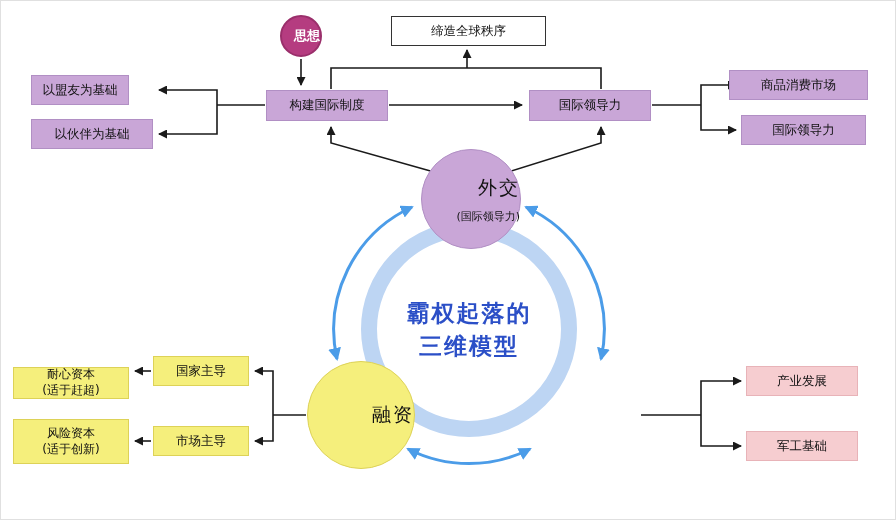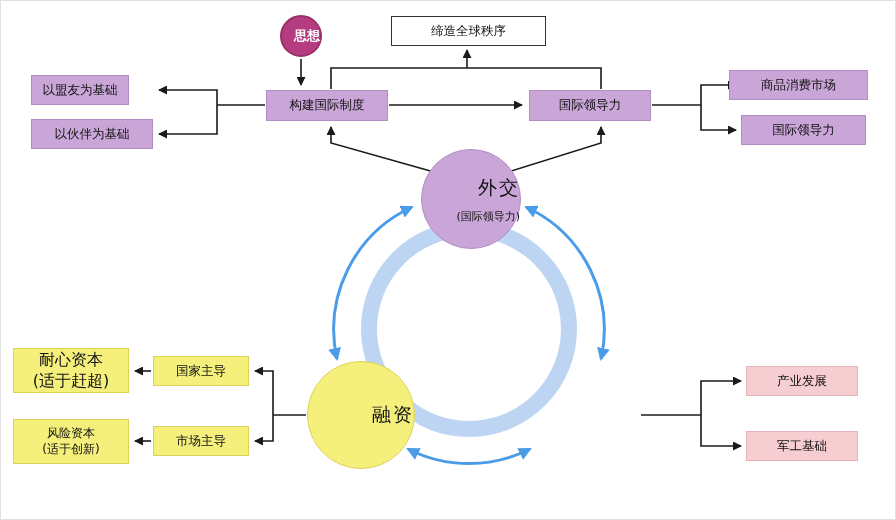--- a/index.html
+++ b/index.html
@@ -101,26 +101,30 @@
   <div class="box purple" style="left:30px;top:118px;width:122px;height:30px">以伙伴为基础</div>
 
   <div class="box purple" style="left:728px;top:69px;width:139px;height:30px">商品消费市场</div>
   <div class="box purple" style="left:740px;top:114px;width:125px;height:30px">国际领导力</div>
 
   <div class="circle c-dip">
     <span class="node-label">外交</span>
     <span class="node-sub">(国际领导力)</span>
   </div>
 
+  <div class="title">
+    <div>霸权起落的</div>
+    <div>三维模型</div>
+  </div>
 
   <div class="circle c-fin">
     <span class="node-label">融资</span>
   </div>
 
-  <div class="box yellowbox" style="left:12px;top:347px;width:116px;height:45px;font-size:16px">
+  <div class="box yellowbox" style="left:12px;top:366px;width:116px;height:32px;font-size:12px">
     <span>耐心资本</span>
     <span>(适于赶超)</span>
   </div>
   <div class="box yellowbox" style="left:12px;top:418px;width:116px;height:45px;font-size:12px">
     <span>风险资本</span>
     <span>(适于创新)</span>
   </div>
   <div class="box yellowbox" style="left:152px;top:355px;width:96px;height:30px">国家主导</div>
   <div class="box yellowbox" style="left:152px;top:425px;width:96px;height:30px">市场主导</div>
 

